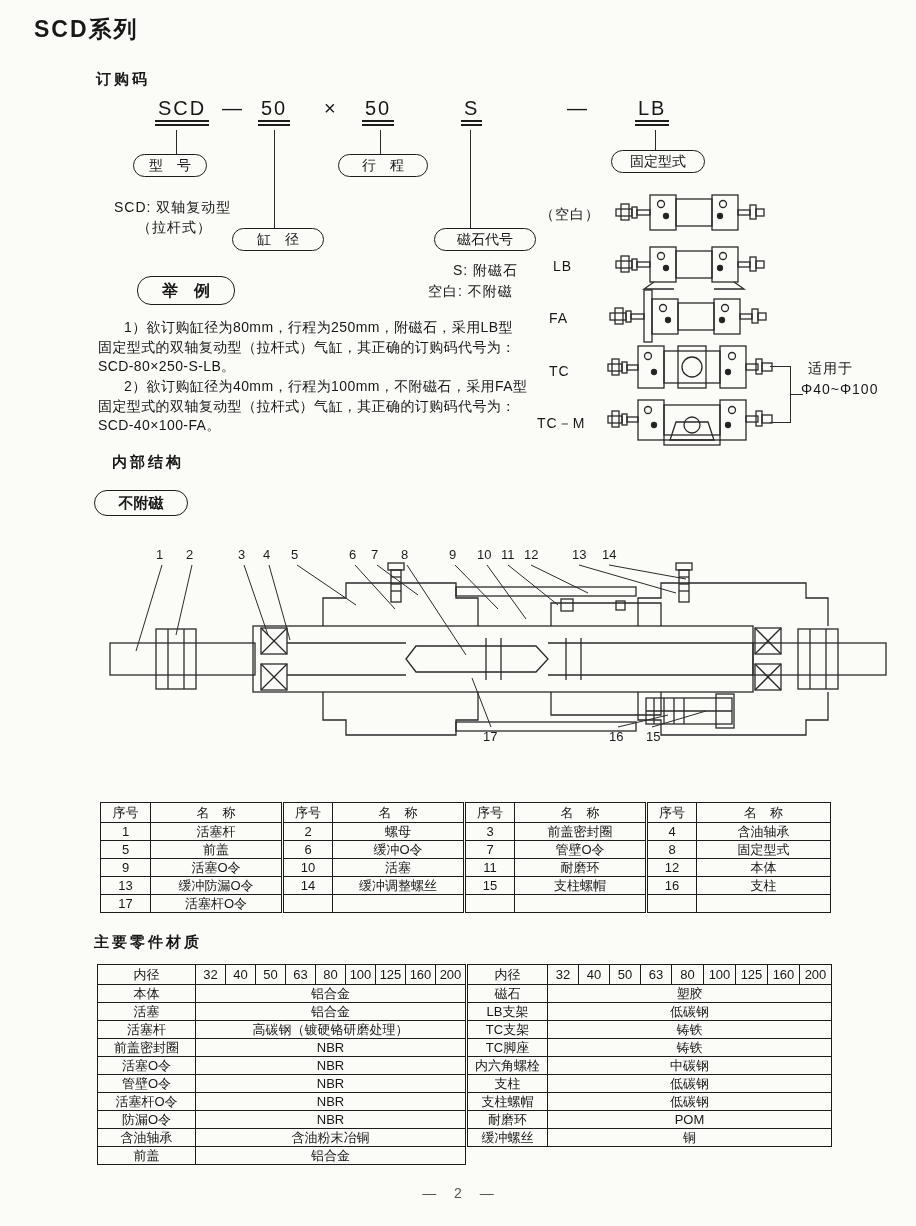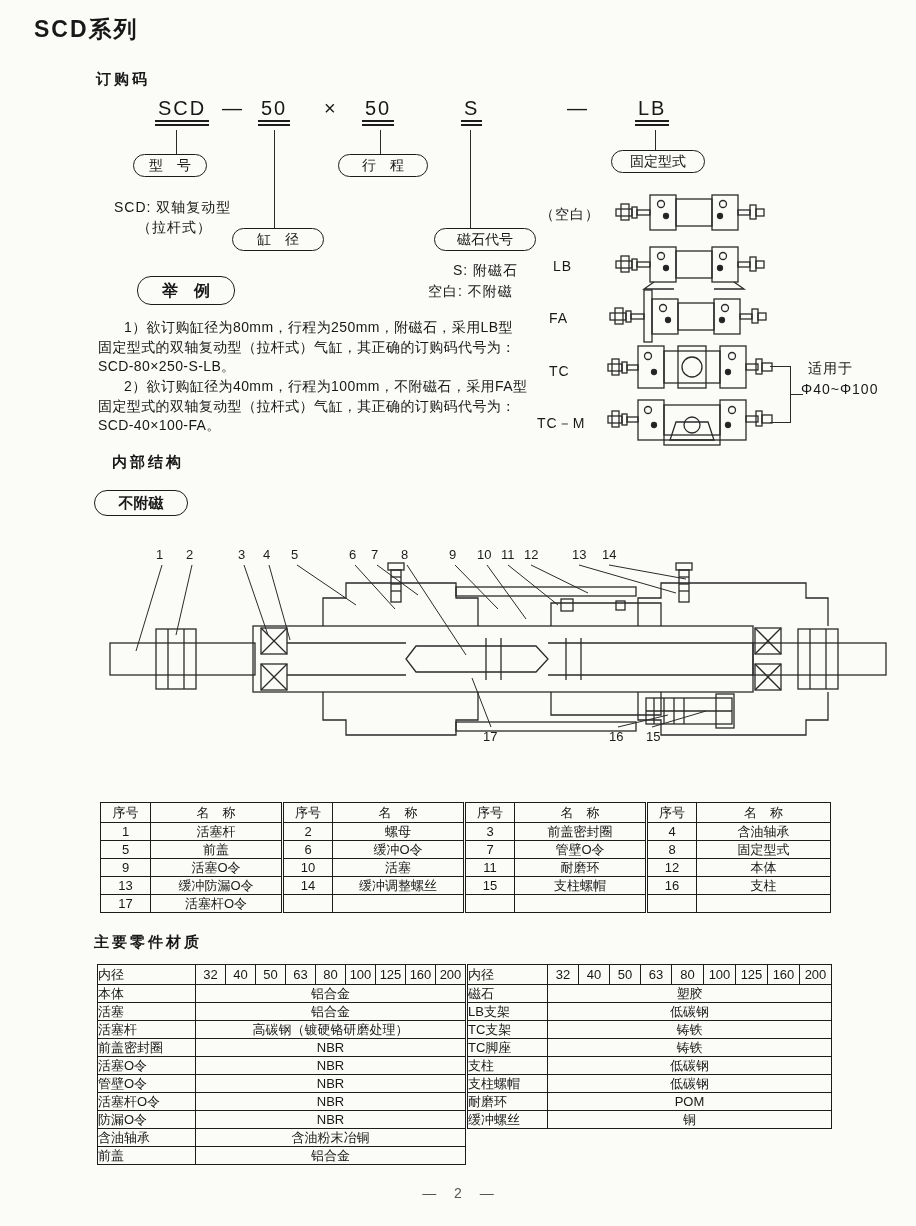--- a/index.html
+++ b/index.html
@@ -27,21 +27,21 @@
   .ln{stroke:#2a2a2a;stroke-width:1.3;fill:none;}
   .lnthin{stroke:#2a2a2a;stroke-width:1;fill:none;}
   .co{font-size:13px;fill:#1c1c1c;font-family:"Liberation Sans","DejaVu Sans",sans-serif;}
   table{border-collapse:collapse;table-layout:fixed;background:#fbfbf8;}
   table,td,th{border:1px solid #1c1c1c;}
   table{border-width:1.6px;}
   td,th{font-size:13px;text-align:center;padding:0;height:17px;line-height:15px;
         overflow:hidden;white-space:nowrap;font-weight:normal;}
   th{height:19px;}
   .sep{border-left:3px double #1c1c1c;}
-  .lbl{text-align:left;}
+  .lbl{text-align:center;}
   .footer{width:916px;text-align:center;font-size:14px;color:#555;word-spacing:14px;}
 </style>
 </head>
 <body>
 
 <div class="page">
 
   <div class="abs h1" style="left:34px;top:14px;">SCD系列</div>
 
   <div class="abs h2" style="left:96px;top:70px;">订购码</div>
@@ -506,20 +506,24 @@
         </tr>
     <tr>
           <td class="lbl">TC支架</td>
           <td colspan="9">铸铁</td>
         </tr>
     <tr>
           <td class="lbl">TC脚座</td>
           <td colspan="9">铸铁</td>
         </tr>
     <tr>
+          <td class="lbl">内六角螺栓</td>
+          <td colspan="9">中碳钢</td>
+        </tr>
+    <tr>
           <td class="lbl">支柱</td>
           <td colspan="9">低碳钢</td>
         </tr>
     <tr>
           <td class="lbl">支柱螺帽</td>
           <td colspan="9">低碳钢</td>
         </tr>
     <tr>
           <td class="lbl">耐磨环</td>
           <td colspan="9">POM</td>

